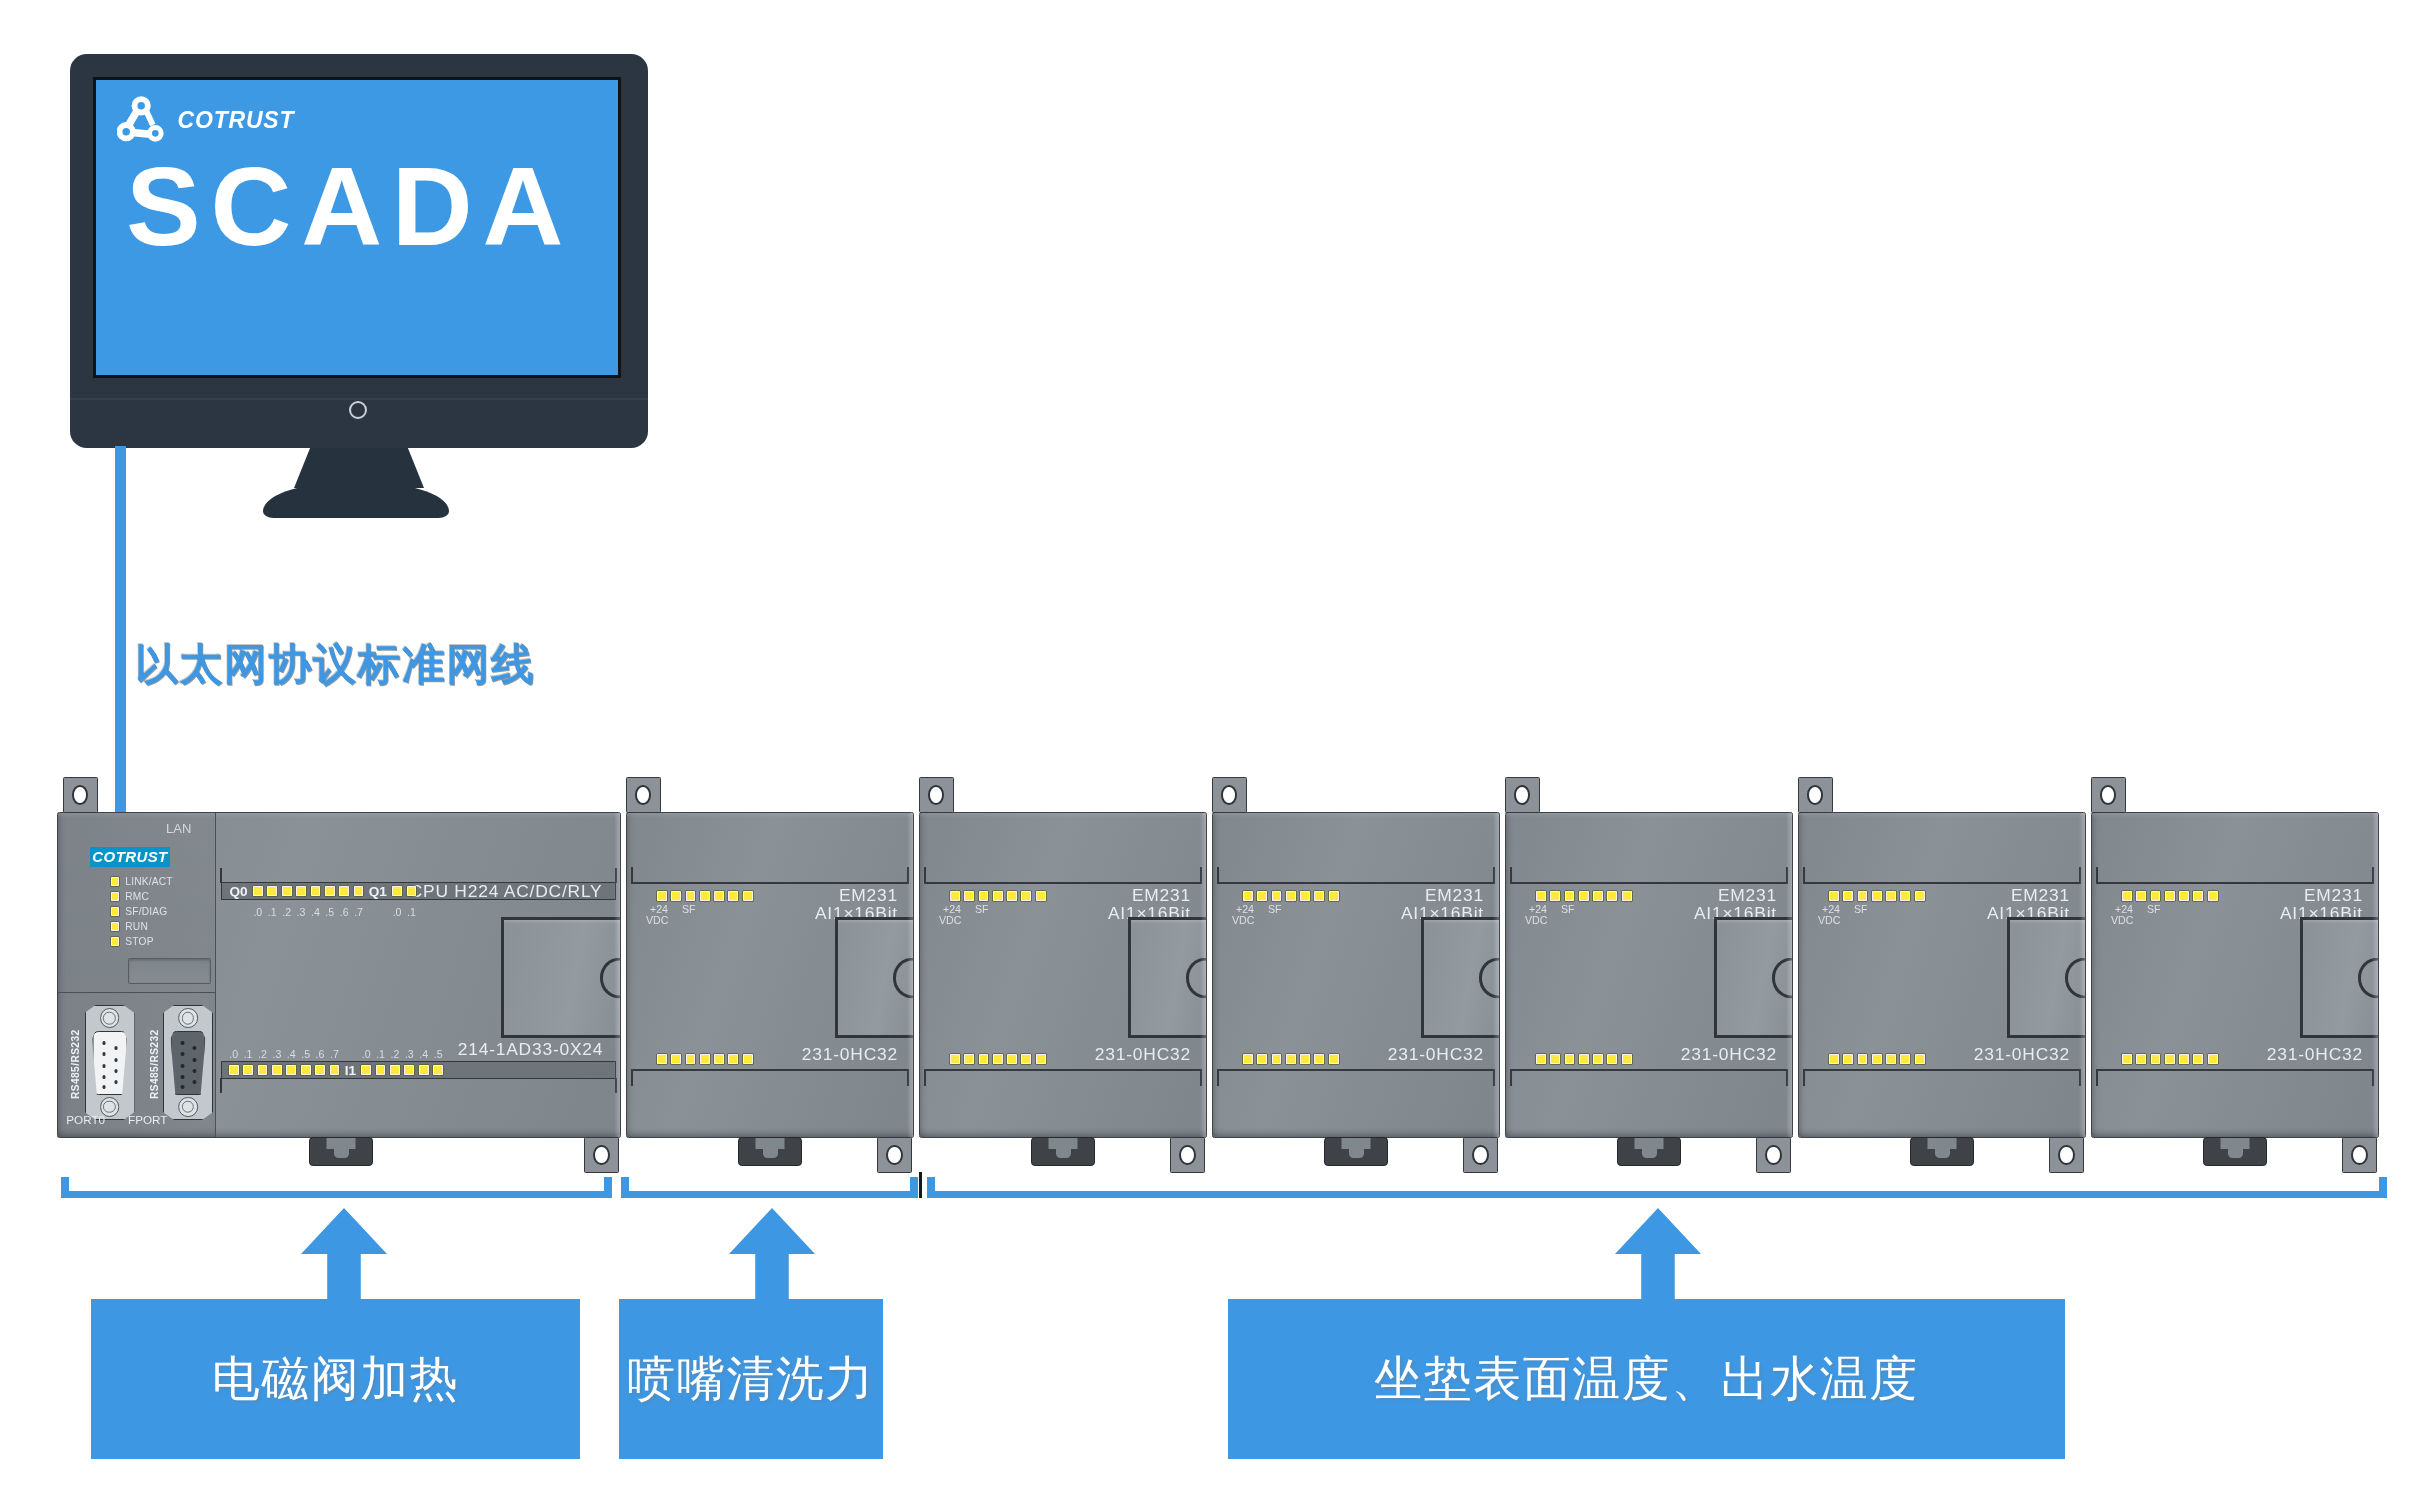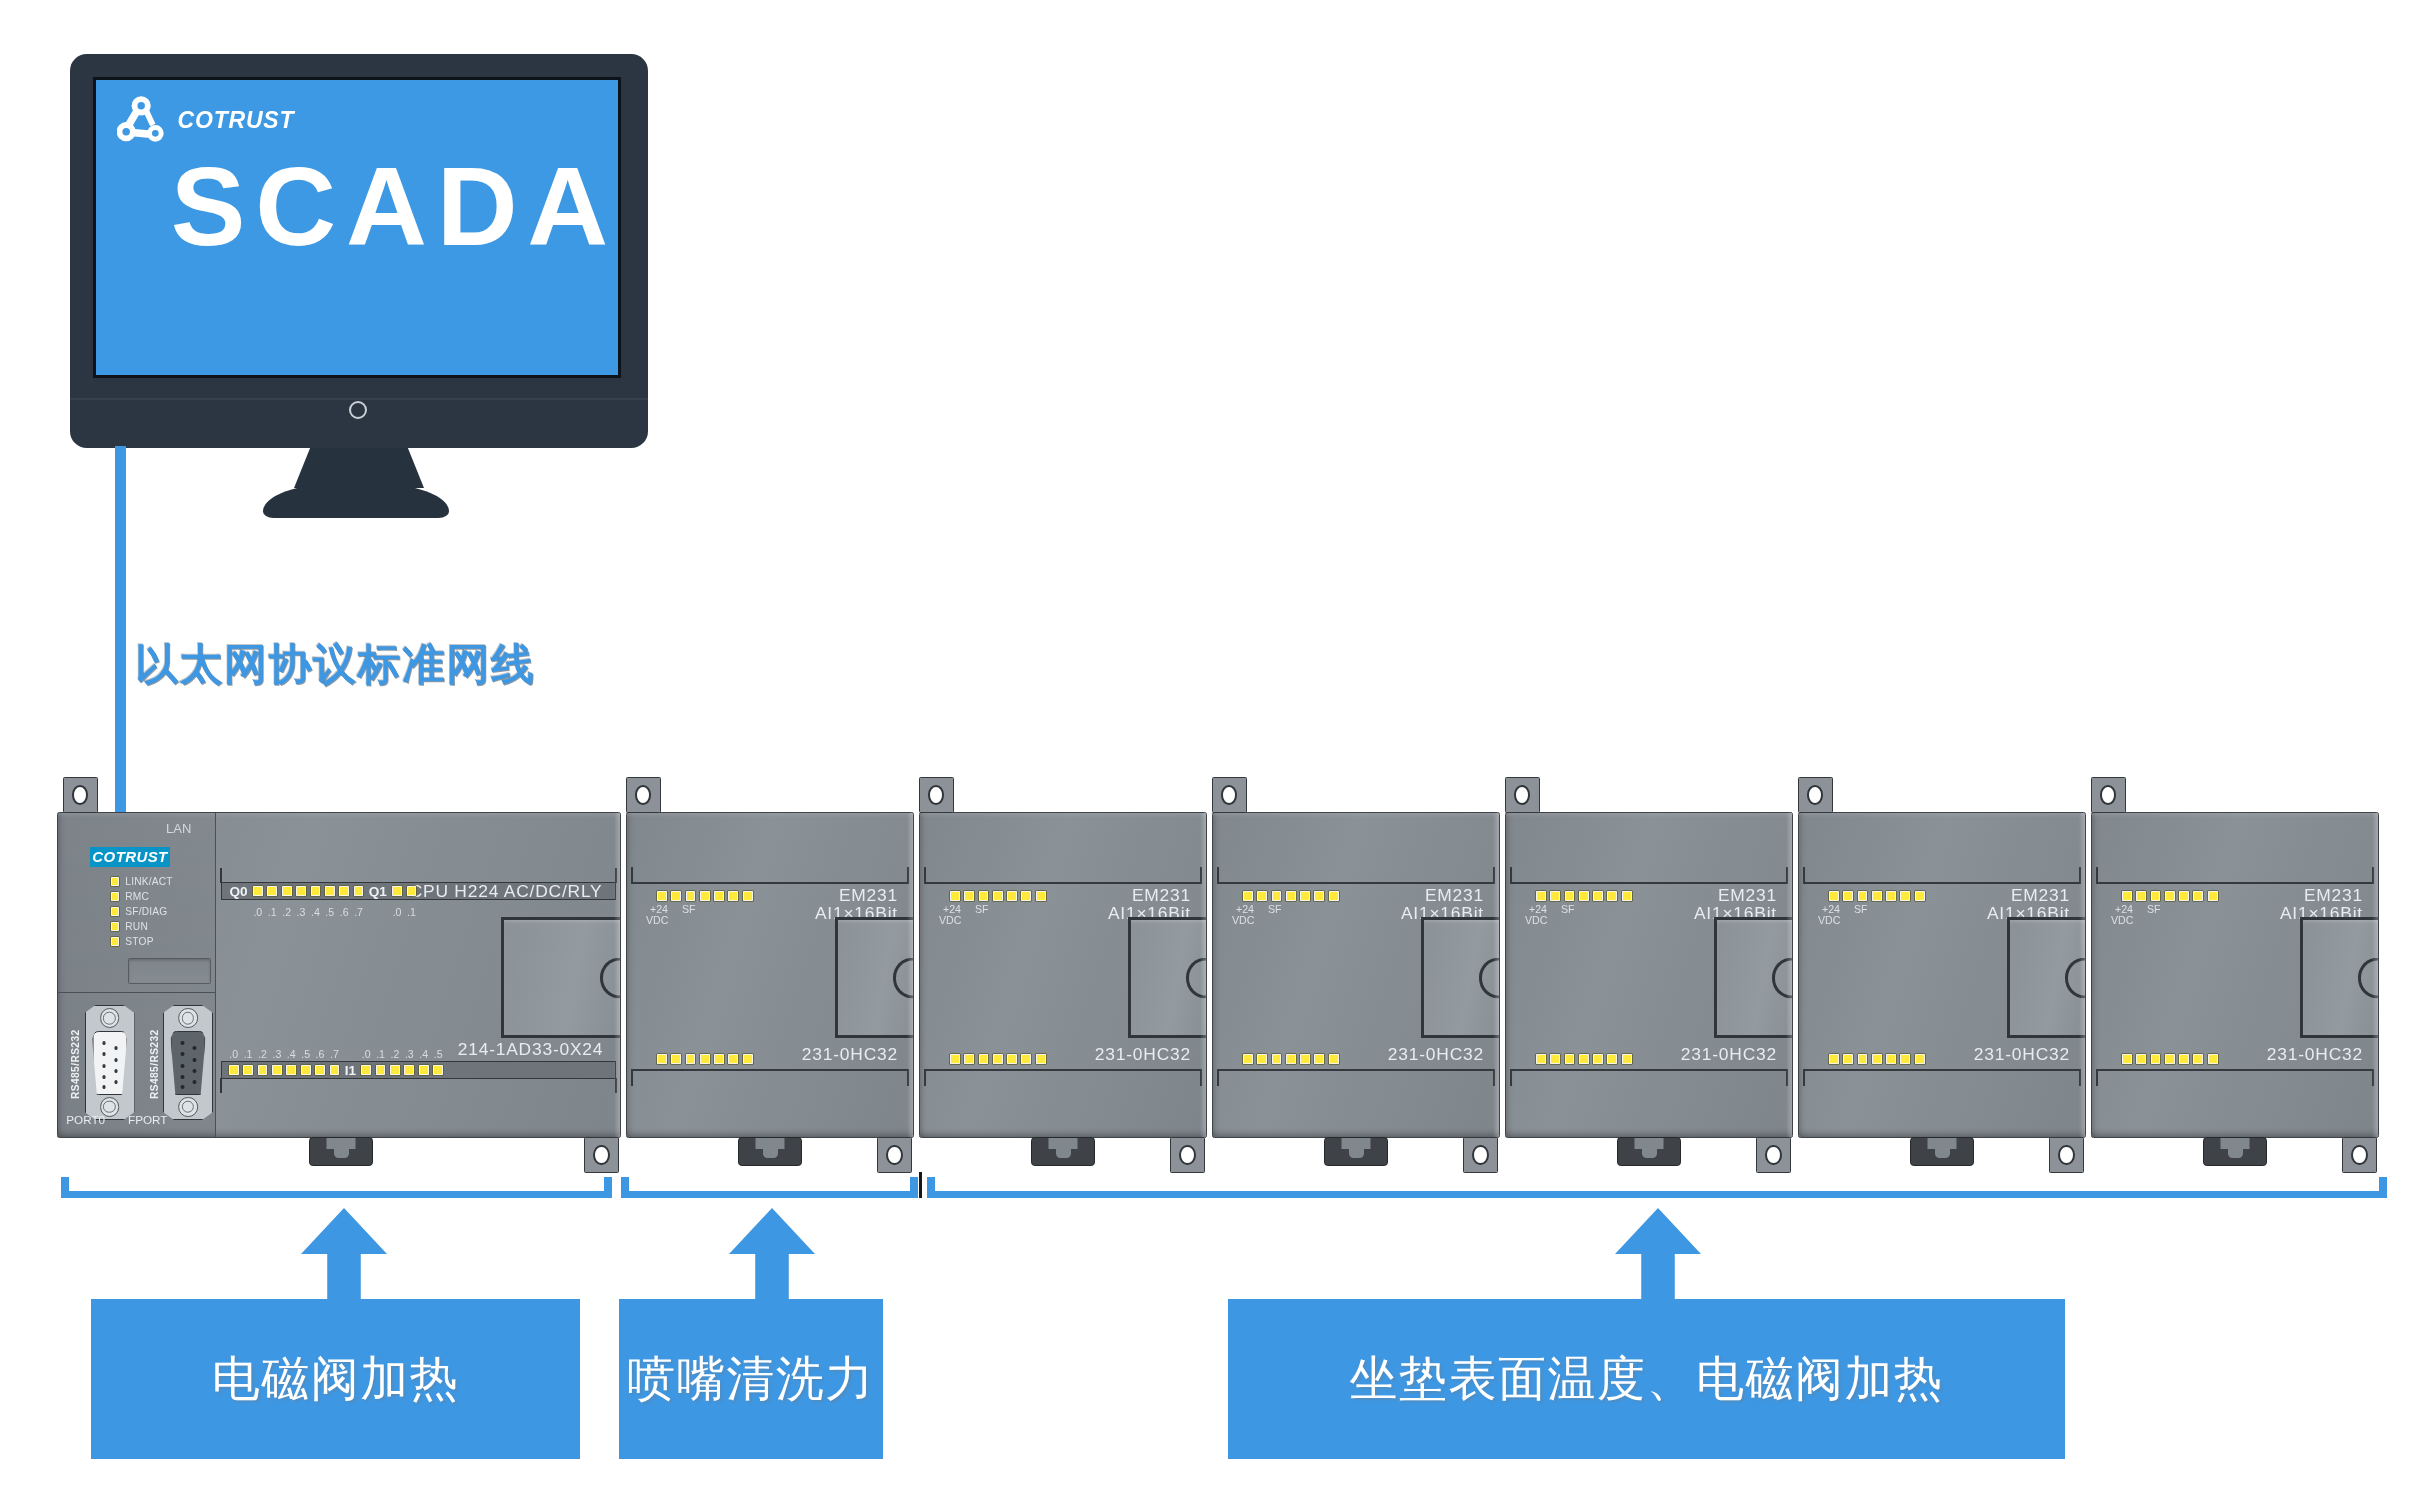--- a/index.html
+++ b/index.html
@@ -12,21 +12,21 @@
 
   
   .monitor{position:absolute;left:70px;top:54px;width:578px;height:394px;background:var(--frame);
            border-radius:16.7px;}
   .monitor .frame-split{position:absolute;left:0;right:0;top:344px;height:1.5px;background:rgba(255,255,255,.06);}
   .screen{position:absolute;left:23px;top:23px;width:528px;height:301px;background:var(--screen-blue);
           border:3px solid #0D1319;box-sizing:border-box;}
   .logo-row{position:absolute;left:21px;top:15px;display:flex;align-items:center;gap:10.6px;}
   .logo-row svg{display:block;}
   .brand-name{color:#fff;font-size:23px;font-weight:800;font-style:italic;letter-spacing:0.8px;}
-  .scada{position:absolute;left:0;right:0;top:71px;text-align:right;color:#fff;
+  .scada{position:absolute;left:0;right:0;top:71px;text-align:left;color:#fff;
          font-size:112px;font-weight:700;letter-spacing:9.8px;line-height:1;margin-left:30px;}
   .power-btn{position:absolute;left:279px;top:347px;width:18px;height:18px;border-radius:50%;
              border:2.3px solid #C9D1D6;box-sizing:border-box;}
   .stand-neck{position:absolute;left:294px;top:446px;width:130px;height:42px;background:#26333F;
               clip-path:polygon(13% 0,87% 0,100% 100%,0 100%);}
   .stand-base{position:absolute;left:263px;top:483px;width:186px;height:35px;background:#26333F;
               border-radius:91px 91px 12px 12px / 33px 33px 7.6px 7.6px;}
 
   
   .cable{position:absolute;left:115px;top:446px;width:10.6px;height:366px;background:var(--blue);}
@@ -617,17 +617,17 @@
   <div class="arrow" style="left:729px;"></div>
   <div class="arrow" style="left:1615px;"></div>
 
   <div class="label-box" style="left:91px;width:489px;">
     <div>电磁阀加热</div>
   </div>
   <div class="label-box" style="left:619px;width:264px;">
     <div>喷嘴清洗力</div>
   </div>
   <div class="label-box" style="left:1228px;width:837px;">
-    <div>坐垫表面温度、电磁阀加热</div>
+    <div>坐垫表面温度、出水温度</div>
   </div>
 
 </div>
 
 
 </body></html>

